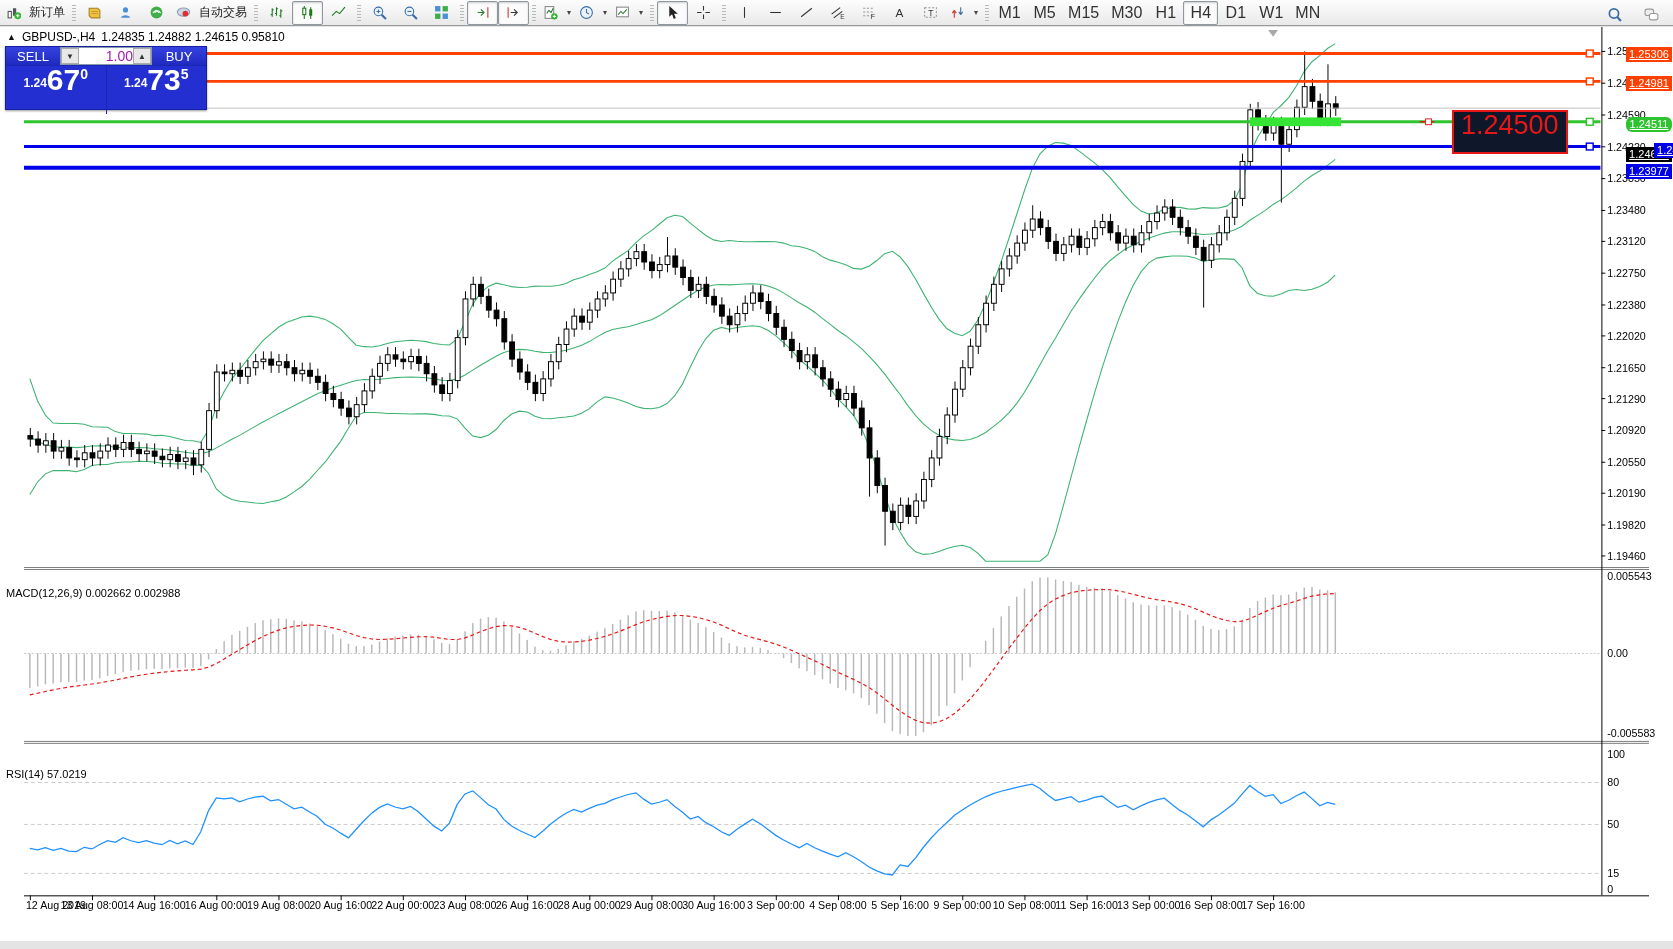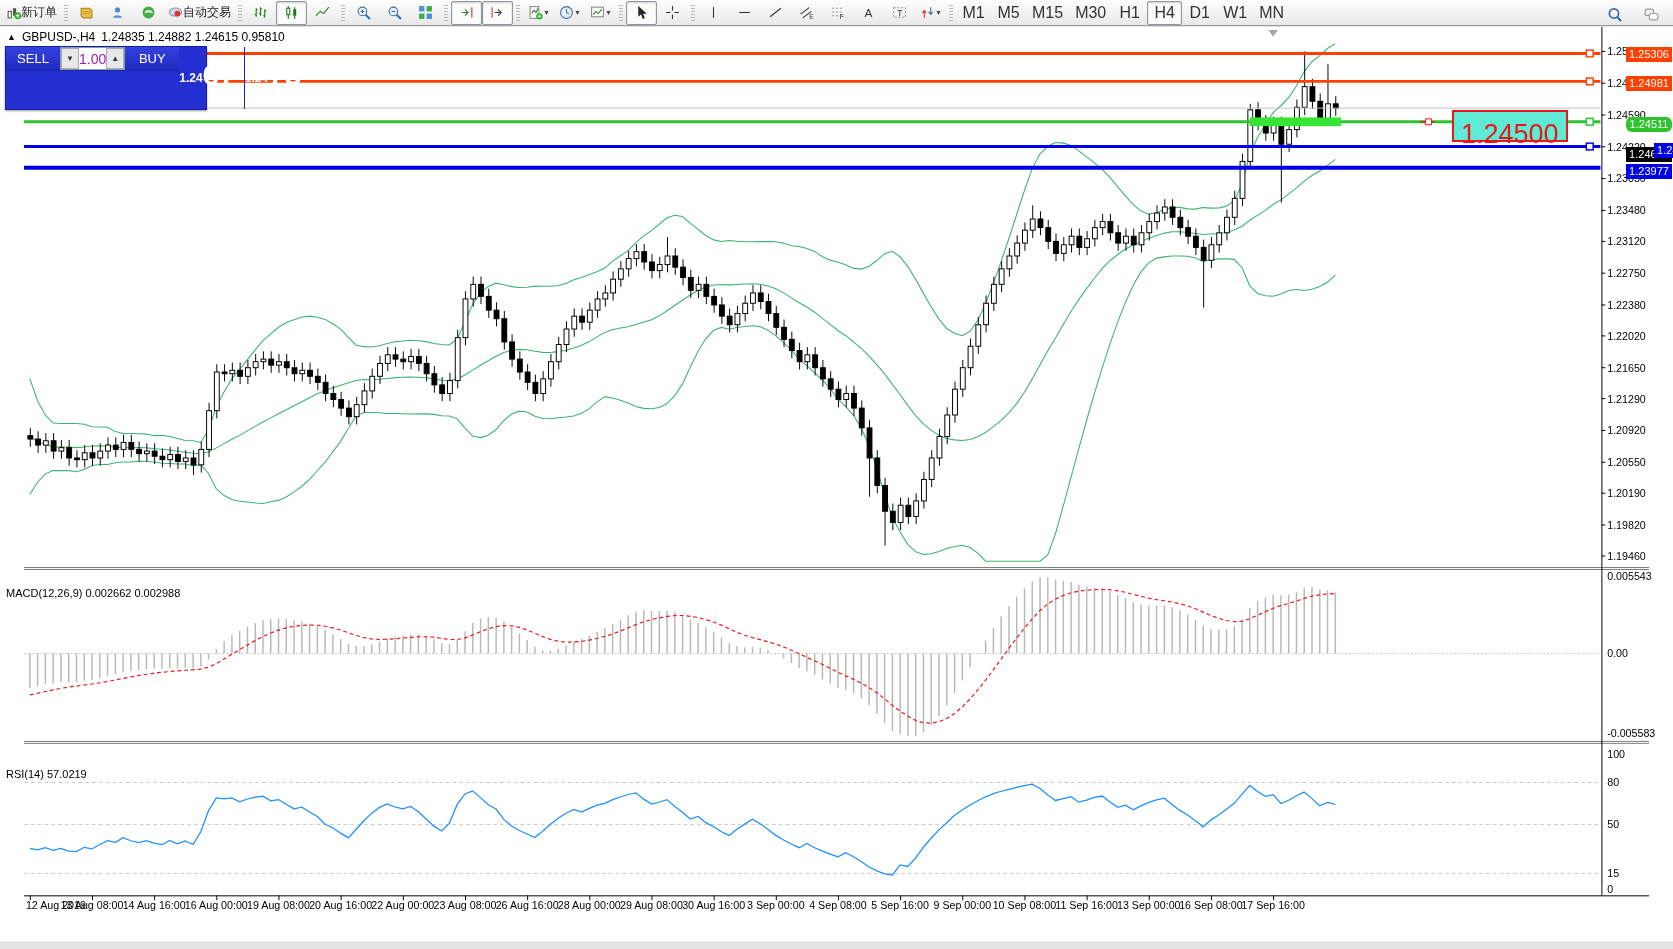--- a/index.html
+++ b/index.html
@@ -2,60 +2,60 @@
 <html><head>
 <meta charset="utf-8">
 <style>
   html,body{margin:0;padding:0;background:#e4e4e4;font-family:"Liberation Sans",sans-serif;}
   .app{position:relative;width:1673px;height:949px;background:#e4e4e4;overflow:hidden;}
   
   .toolbar{position:absolute;left:0;top:0;width:1673px;height:26px;
     background:linear-gradient(#fdfdfd,#e9e9e9);border-bottom:1px solid #9a9a9a;
     display:flex;align-items:center;padding:0 2px;box-sizing:border-box;}
   .tb-btn{height:22px;min-width:23px;display:inline-flex;align-items:center;justify-content:center;
-    gap:0;border:1px solid transparent;border-radius:2px;padding:0 3px;font-size:12px;color:#222;cursor:default;}
+    gap:8px;border:1px solid transparent;border-radius:2px;padding:0 3px;font-size:12px;color:#222;cursor:default;}
   .tb-btn.active{border-color:#8f979f;background:#fbfbfb;box-shadow:inset 0 1px 2px rgba(0,0,0,.18);}
   .tb-btn .cap{white-space:nowrap;}
   .tb-caret{font-size:8px;color:#444;margin-left:1px;}
   .tb-grip{width:4px;height:16px;margin:0 3px;background:repeating-linear-gradient(#b9b9b9 0 1px,transparent 1px 3px);}
   .tb-right{position:absolute;right:6px;top:2px;display:flex;gap:6px;}
   .tf{font-size:16px;padding:0 5px;color:#333;}
   
   .chart-area{position:absolute;left:0;top:27px;width:1673px;height:914px;background:#fff;}
   svg text{font-family:"Liberation Sans",sans-serif;}
   .overlay{position:absolute;z-index:5;}
   .chart-title{left:7px;top:3px;font-size:12px;color:#000;display:flex;align-items:center;gap:6px;}
   .chart-title .tri{font-size:9px;color:#111;}
   
   .trade-panel{left:5px;top:19px;width:202px;height:64px;background:#232fd0;border:1px solid #15209e;
-    box-shadow:0 1px 2px rgba(0,0,0,.4);display:flex;flex-direction:row;box-sizing:border-box;}
+    box-shadow:0 1px 2px rgba(0,0,0,.4);display:flex;flex-direction:column;box-sizing:border-box;}
   .tp-top{display:flex;height:23px;border-bottom:1px solid #1a25b0;}
   .tp-sell,.tp-buy{width:54px;color:#fff;font-size:13px;display:flex;align-items:center;justify-content:center;background:linear-gradient(#3542e0,#1f2ac0);}
   .tp-stepper{flex:1;display:flex;background:#fff;border:1px solid #8899aa;box-sizing:border-box;}
   .tp-arrow{width:16px;background:#e8e8e8;border:1px solid #aaa;font-size:8px;color:#333;display:flex;align-items:center;justify-content:center;}
   .tp-vol{flex:1;font-size:14px;color:#a21caf;display:flex;align-items:center;justify-content:flex-end;padding-right:0;}
   .tp-bottom{flex:1;display:flex;}
   .tp-price{flex:1;color:#fff;display:flex;align-items:flex-end;justify-content:center;padding-bottom:20px;}
   .tp-price.left{border-right:1px solid #1a25b0;}
   .tp-pre{font-size:12px;font-weight:bold;margin-bottom:4px;}
   .tp-big{font-size:30px;font-weight:bold;line-height:28px;}
   .tp-sup{font-size:14px;font-weight:bold;margin-bottom:12px;}
   
   .pane-label{font-size:11px;color:#000;}
   .macd-label{left:6px;top:560px;}
   .rsi-label{left:6px;top:741px;}
   
-  .price-flag{left:1452px;top:83px;height:32px;line-height:27px;padding:9px 7px;background:#5eead4;
+  .price-flag{left:1452px;top:83px;height:44px;line-height:27px;padding:0 7px;background:#0f172a;
     border:2px solid #e81717;color:#e81717;font-size:27px;box-sizing:border-box;}
   
   .cn-annotation{left:1368px;top:180px;font-size:31px;font-weight:bold;color:#2ed32e;
     text-shadow:2px 2px 0 #6e6e6e;letter-spacing:2px;white-space:nowrap;}
   
   .badge{position:absolute;left:1626px;width:46px;height:15px;line-height:15px;font-size:11px;
-    color:#fff;text-align:center;z-index:6;}
+    color:#fff;text-align:center;z-index:6;text-decoration:underline;}
 </style>
 </head>
 <body>
 
 <div class="app">
 
   <div class="toolbar" id="toolbar">
       <div class="tb-btn">
         <svg width="15" height="15" viewBox="0 0 14 14" fill="none" stroke-width="1">
           <rect x="2" y="6" width="3" height="6" fill="#fff" stroke="#555"></rect>

